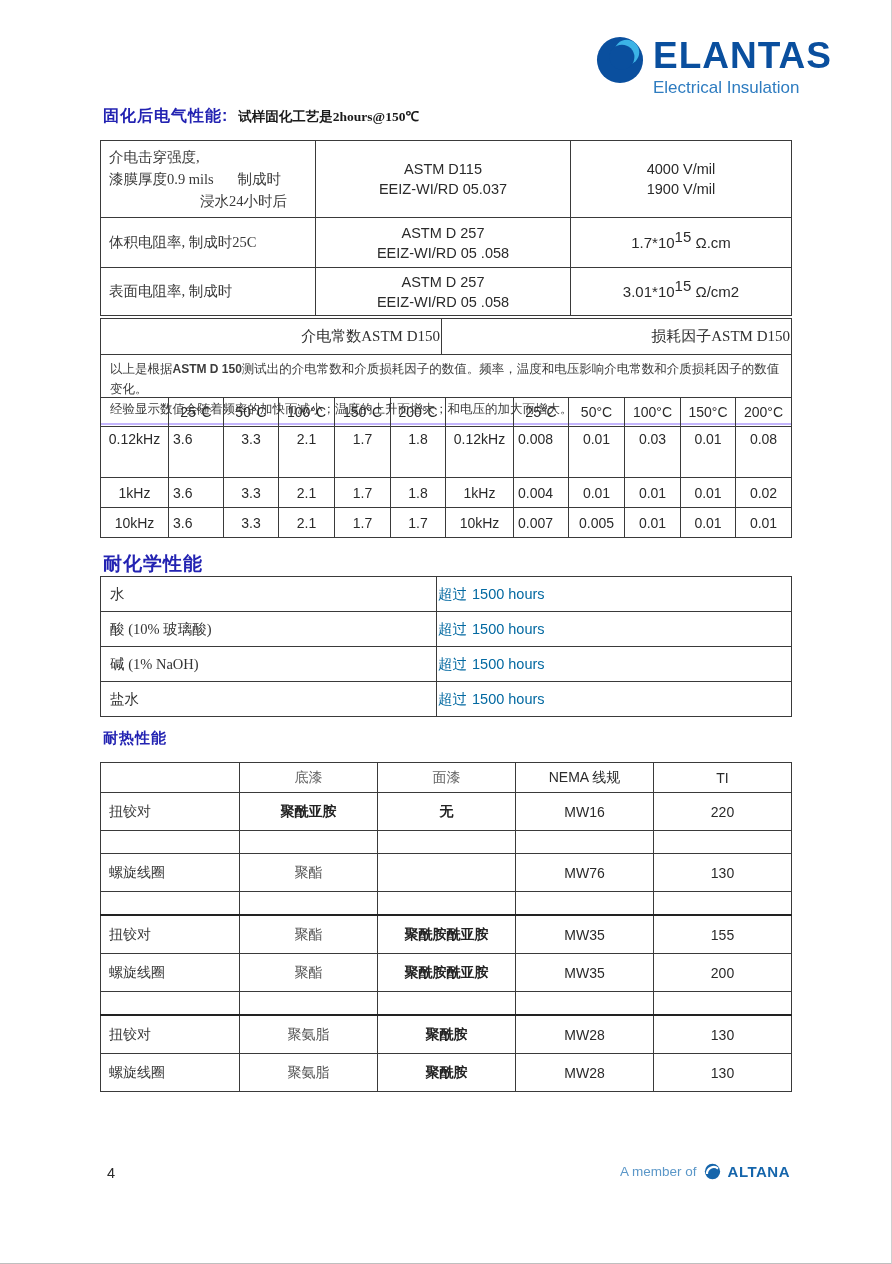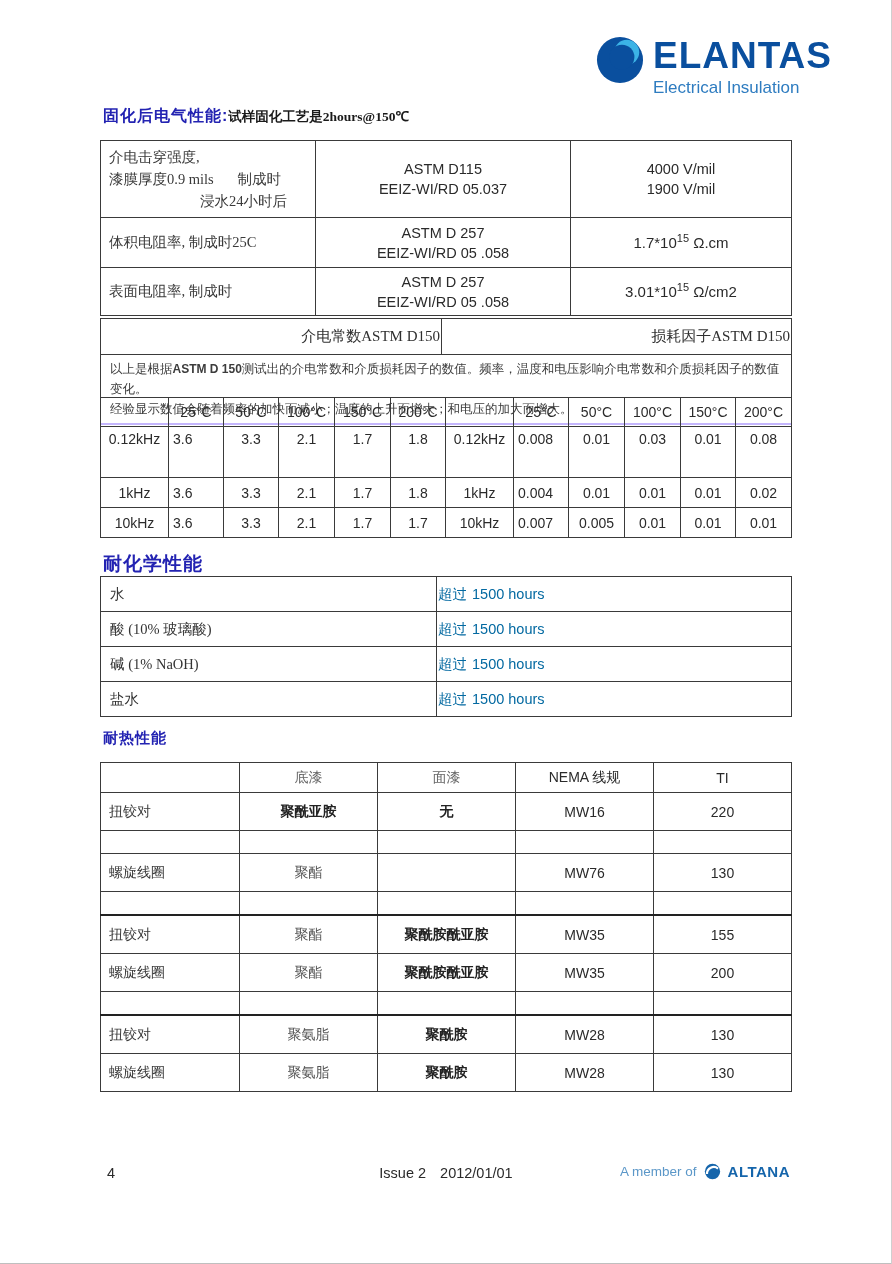--- a/index.html
+++ b/index.html
@@ -6,37 +6,37 @@
   .page{position:relative;width:892px;height:1264px;background:#ffffff;overflow:hidden;
         font-family:"Liberation Sans",sans-serif;color:#2a2a2a;
         box-shadow:inset -1px 0 0 #cfcfcf, inset 0 -1px 0 #bfbfbf;}
 
   
   .logo{position:absolute;left:596px;top:36px;display:flex;align-items:flex-start;gap:9px;}
   .logo-title{font-size:37px;font-weight:bold;color:#0a4f9e;letter-spacing:1px;line-height:40px;}
   .logo-sub{font-size:17px;color:#2e7cc0;margin-top:2px;}
 
   
-  .sec-head{position:absolute;left:103px;display:flex;align-items:baseline;}
+  .sec-head{position:absolute;left:103px;display:flex;align-items:baseline;gap:10px;}
   .sec-title{font-size:16px;font-weight:bold;color:#2323b2;letter-spacing:1px;}
   .sec-subtitle{font-size:13.5px;font-weight:bold;color:#1a1a1a;font-family:"Liberation Serif",serif;}
 
   
   table{border-collapse:collapse;table-layout:fixed;}
   td,th{border:1px solid #3a3a3a;font-weight:normal;overflow:hidden;}
 
   
   #t1{position:absolute;left:100px;top:140px;width:691px;}
   #t1 td{font-size:14.5px;}
   #t1 .name{font-family:"Liberation Serif",serif;color:#3a3a3a;padding:5px 8px;vertical-align:middle;}
   #t1 tr.r1 .name{vertical-align:top;line-height:22px;}
   #t1 .center{text-align:center;line-height:20px;}
   .nline2{display:flex;justify-content:space-between;padding-right:26px;}
   .nline3{text-align:right;padding-right:20px;}
-  sup.pow{font-size:11px;vertical-align:super;line-height:0;}
+  sup.pow{font-size:15px;vertical-align:super;line-height:0;}
 
   
   #t2{position:absolute;left:100px;top:318px;width:691px;}
   #t2 .dkh{height:33px;text-align:right;font-size:15px;font-family:"Liberation Serif",serif;color:#2f2f2f;}
   #t2 .note{padding:4px 9px 4px 9px;font-size:12.5px;line-height:20px;color:#3c3c3c;
             font-family:"Liberation Serif",serif;border-bottom:2px solid #c4b5fd;}
   .note b{font-family:"Liberation Sans",sans-serif;font-size:12px;}
 
   
   #t3{position:absolute;left:100px;top:397px;width:691px;font-size:14px;}
@@ -350,23 +350,20 @@
           <td class="c1">聚氨脂</td>
           <td class="c2 boldc">聚酰胺</td>
           <td class="c3">MW28</td>
           <td class="c4">130</td>
         </tr>
       </tbody>
   </table>
 
   <div class="footer">
     <span class="page-num">4</span>
-    <span class="issue">
-      <span>Issue 2</span><span class="date">2012/01/01</span>
-    </span>
     <span class="member">
       <span class="member-of">A member of</span>
       <span>
         <svg width="17" height="17" viewBox="0 0 20 20" style="display:block;">
           <circle cx="10" cy="10" r="9" fill="#1565ab"></circle>
           <path d="M3.5 13 A 8 8 0 0 1 16.5 6.5" stroke="#ffffff" stroke-width="2.6" fill="none"></path>
         </svg>
       </span>
       <span class="altana-name">ALTANA</span>
     </span>

